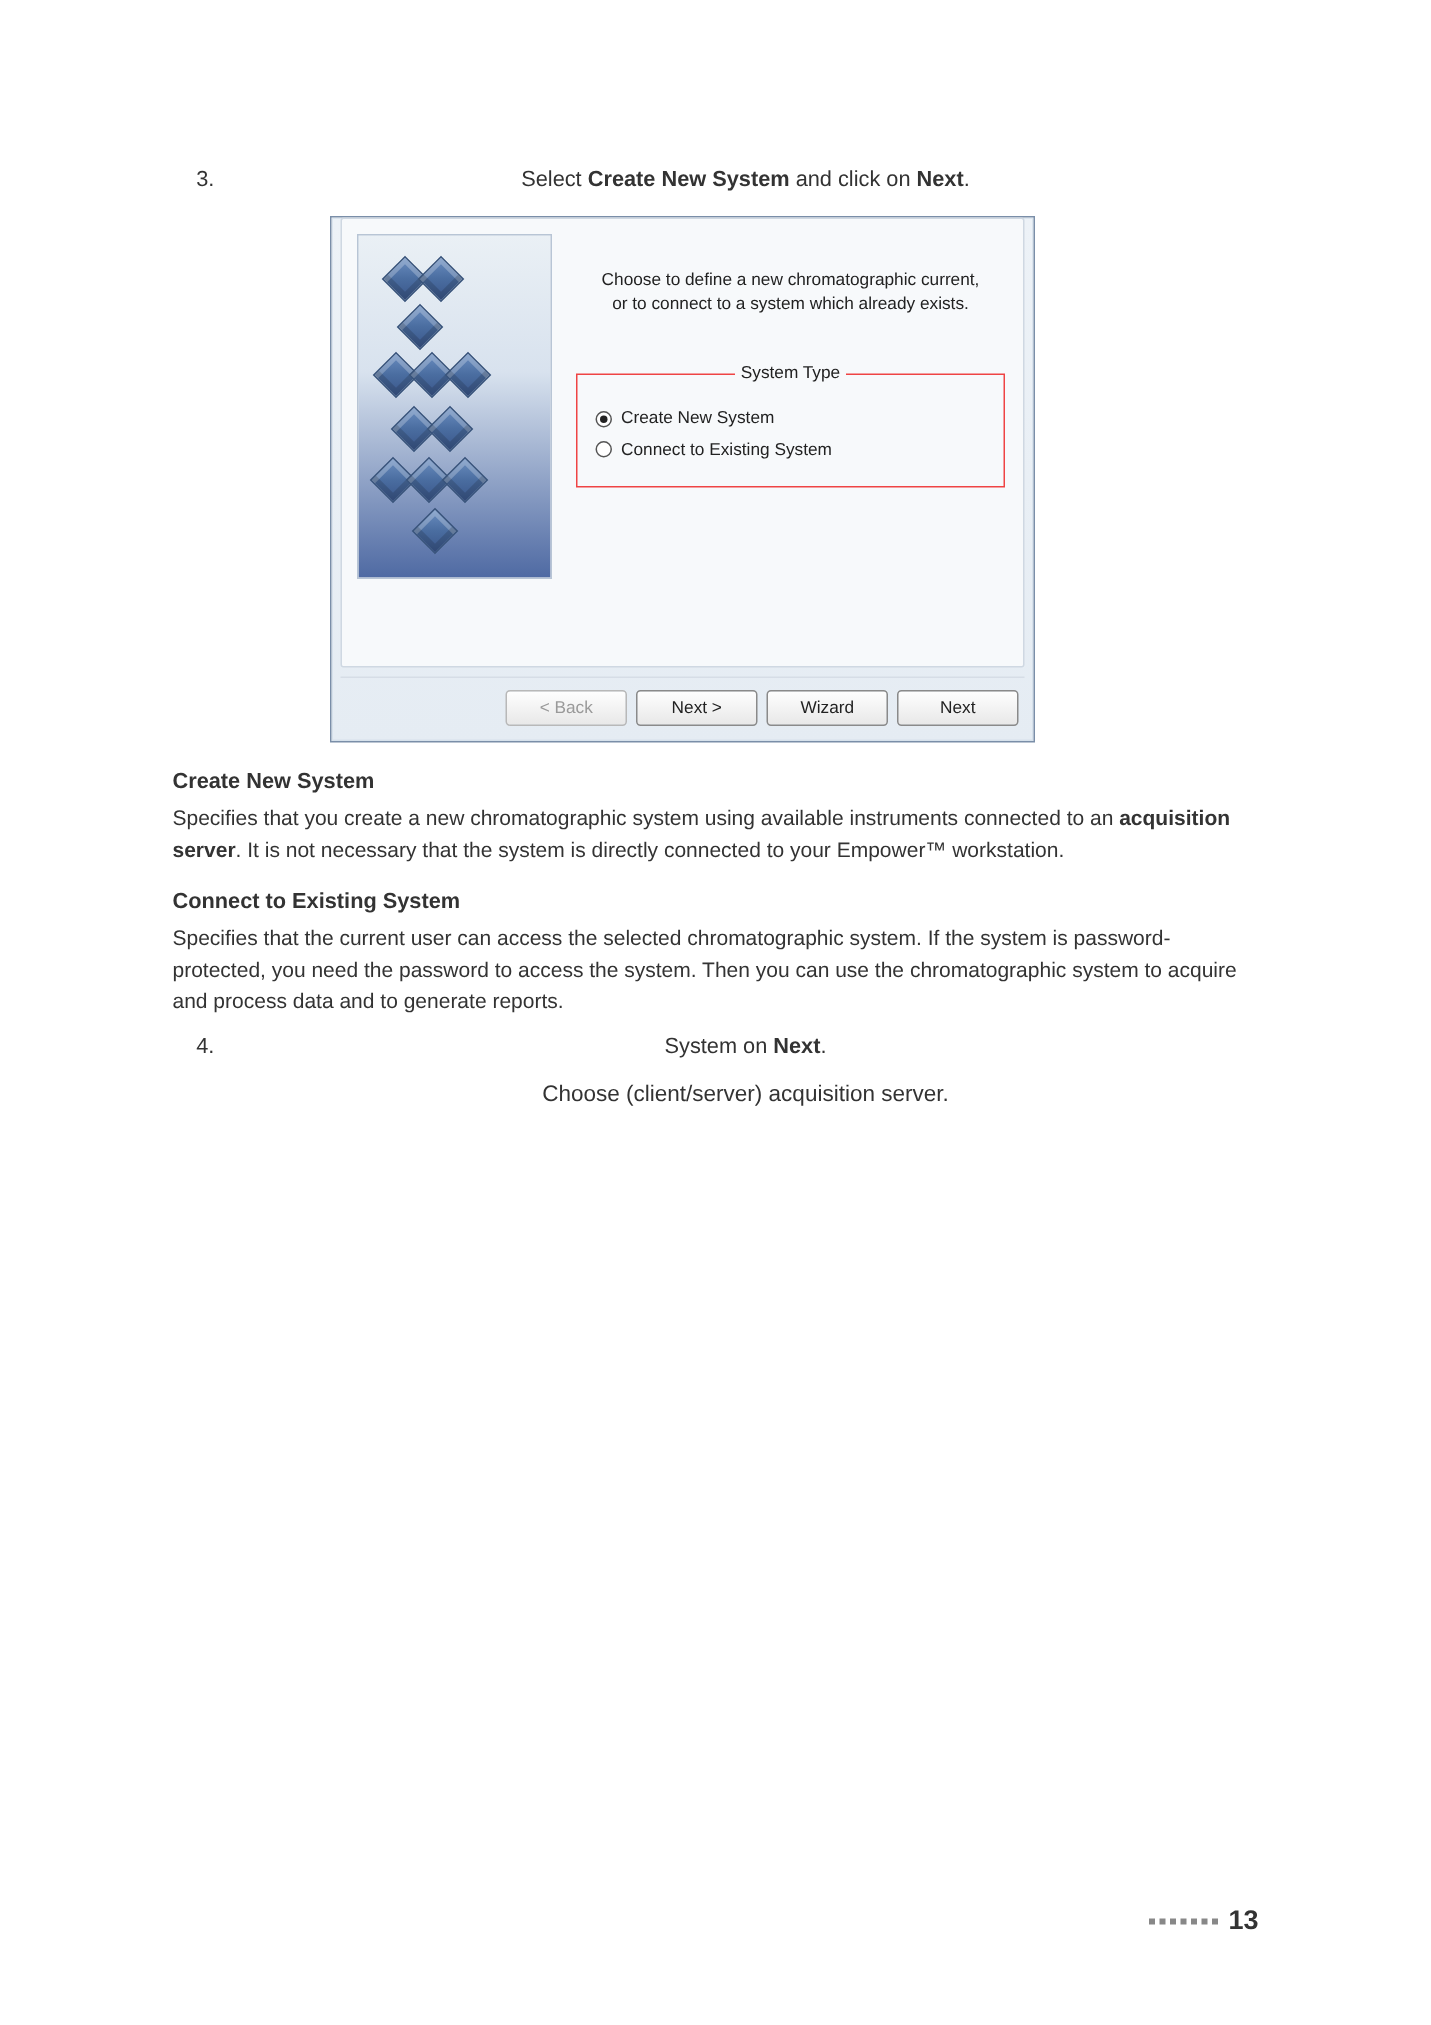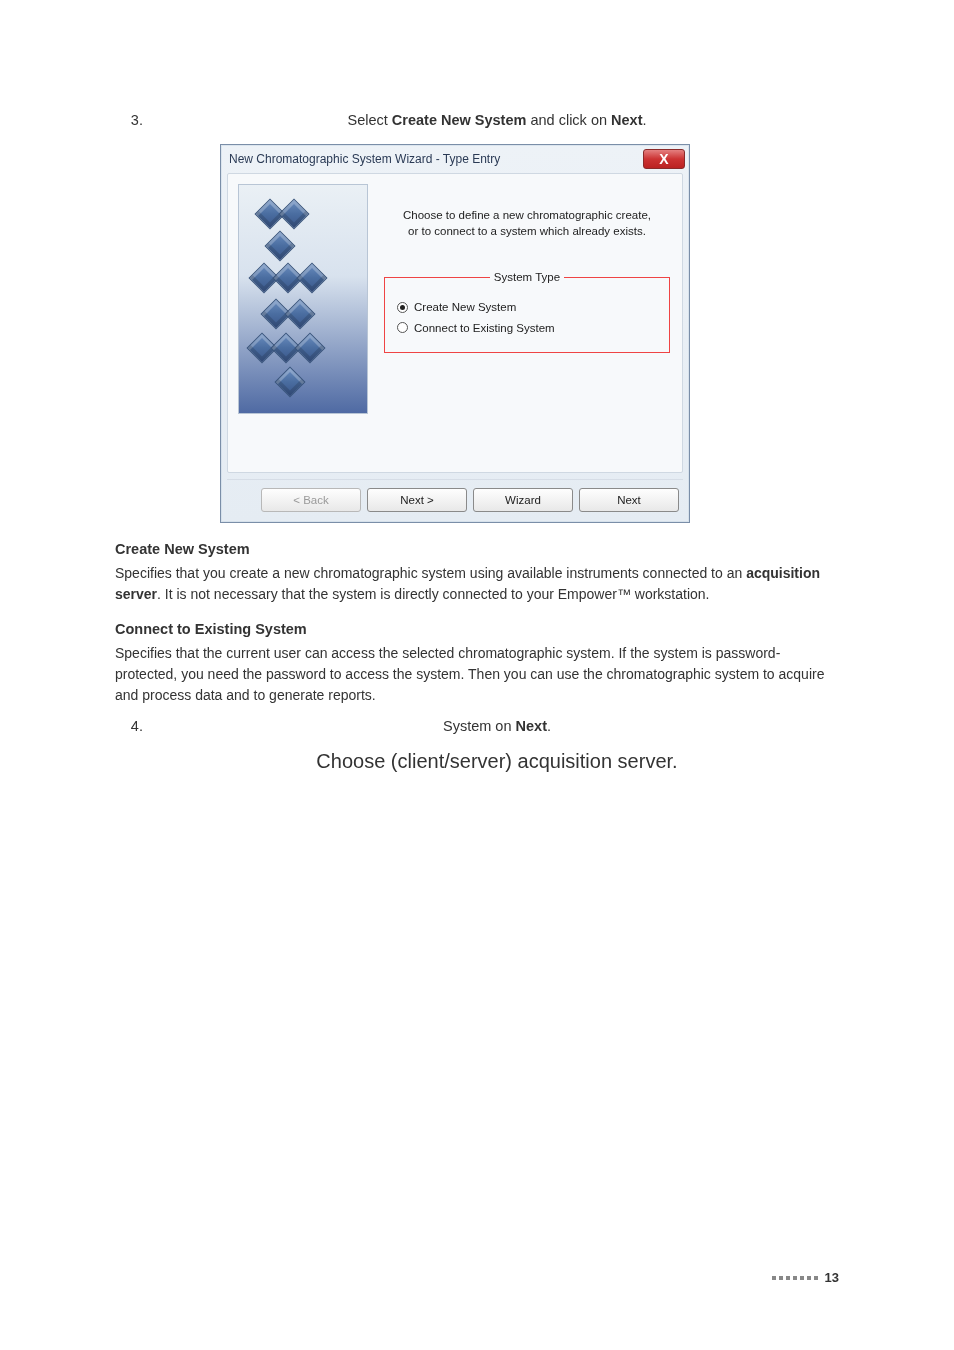--- a/index.html
+++ b/index.html
@@ -121,21 +121,21 @@
     background: #222;
     border-radius: 50%;
   }
   .dialog-footer {
     padding: 8px 10px 10px 10px;
     display: flex;
     justify-content: flex-end;
     gap: 6px;
   }
   .dlg-btn {
-    width: 100px;
+    width: 81px;
     height: 24px;
     font-size: 11.5px;
     background: linear-gradient(to bottom, #fefefe, #e8e8e8);
     border: 1px solid #8a8a8a;
     border-radius: 3px;
     display: flex;
     align-items: center;
     justify-content: center;
     color: #222;
   }
@@ -148,52 +148,46 @@
     font-size: 14.5px;
     margin: 16px 0 6px 0;
   }
   .body-text {
     font-size: 14px;
     line-height: 1.5;
     margin: 0 0 10px 0;
   }
   .sub-step {
     margin: 10px 0 0 0;
-    font-size: 20px;
+    font-size: 15px;
   }
   .page-footer {
     position: absolute;
     right: 115px;
     top: 1270px;
-    font-size: 13px;
+    font-size: 18px;
     color: #555;
     display: flex;
     align-items: center;
     gap: 3px;
   }
   .dot { width:4px; height:4px; background:#888; display:inline-block; }
   .pgnum { font-weight:700; color:#333; margin-left:4px; }
 </style>
 </head>
 <body>
 
 <div class="page">
 
   <ol class="main-list">
     <li class="step3">
       <span>Select </span><span class="bold">Create New System</span><span> and click on </span><span class="bold">Next</span><span>.</span>
 
       <div class="dialog-wrap">
         <div class="dialog">
-          <div class="titlebar">
-            <span>New Chromatographic System Wizard - Type Entry</span>
-            <div class="close-btn">
-              <span>X</span>
-            </div>
-          </div>
           <div class="dialog-body">
             <div class="wizard-graphic">
               <div class="cube-row" style="left:20px; top:18px;">
                   <div class="cube"></div>
                   <div class="cube"></div>
                 </div>
               <div class="cube-row" style="left:30px; top:50px;">
                   <div class="cube"></div>
                 </div>
               <div class="cube-row" style="left:14px; top:82px;">
@@ -209,21 +203,21 @@
                   <div class="cube"></div>
                   <div class="cube"></div>
                   <div class="cube"></div>
                 </div>
               <div class="cube-row" style="left:40px; top:186px;">
                   <div class="cube"></div>
                 </div>
             </div>
             <div class="right-pane">
               <div class="instr-text">
-                <span>Choose to define a new chromatographic create,</span><br>
+                <span>Choose to define a new chromatographic current,</span><br>
                 <span>or to connect to a system which already exists.</span>
               </div>
               <fieldset class="sys-type">
                 <legend>System Type</legend>
                 <div class="radio-row">
                   <span class="radio checked"></span>
                   <span>Create New System</span>
                 </div>
                 <div class="radio-row">
                   <span class="radio"></span>

